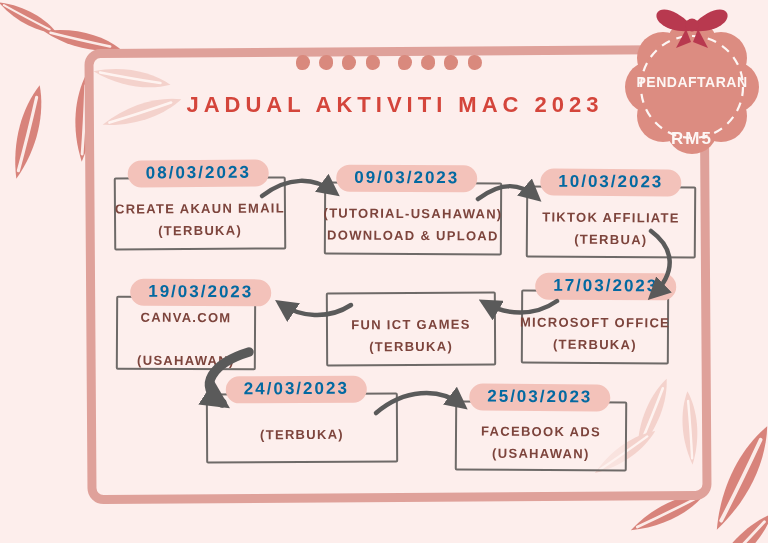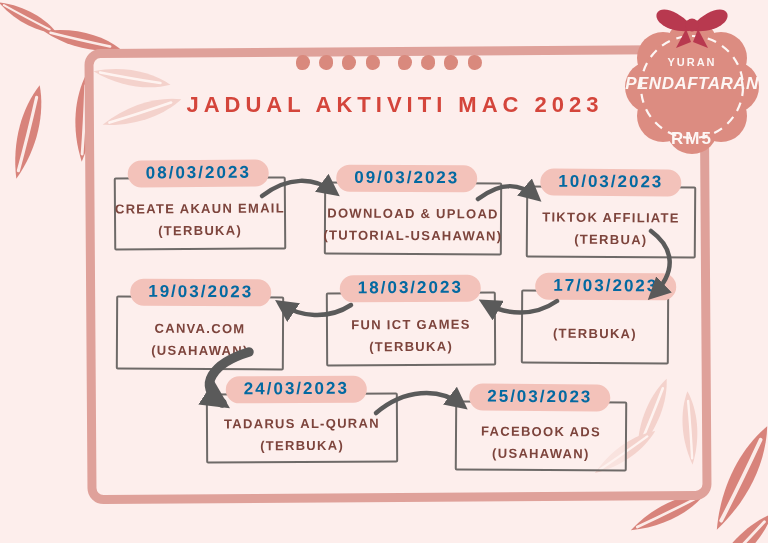--- a/index.html
+++ b/index.html
@@ -27,21 +27,21 @@
   
   .title {
     position:absolute; left:0; top:92px; width:790px; text-align:center;
     color:#d4453b; font-size:22px; font-weight:bold; letter-spacing:5px;
   }
 
   
   .badge { position:absolute; left:616px; top:0px; width:152px; height:162px; }
   .badge-text { position:absolute; left:0; top:0; width:152px; height:162px; text-align:center; color:#fdf6f4; }
   .badge-l1 { position:absolute; left:0; top:56px;  width:152px; font-size:11px; font-weight:bold; letter-spacing:2px; }
-  .badge-l2 { position:absolute; left:0; top:74px;  width:152px; font-size:17px; font-weight:bold; letter-spacing:0.5px;font-style:italic; }
+  .badge-l2 { position:absolute; left:0; top:74px;  width:152px; font-size:14px; font-weight:bold; letter-spacing:0.5px; }
   .badge-l3 { position:absolute; left:0; top:98px;  width:152px; font-size:17px; font-weight:bold; letter-spacing:2px;margin-top:31px; }
 
   
   .card {
     position:absolute;
     border: 2px solid #6e6a68; border-radius: 2px;
     background: rgba(253,240,238,0.55);
     display:flex; flex-direction:column; align-items:center; justify-content:center;
     padding-top: 12px; gap: 7px;
     color:#7d443c; font-size:13px; font-weight:bold; letter-spacing:1.3px;
@@ -52,21 +52,21 @@
     background:#f3c2ba; border-radius:18px;
     padding: 3px 18px 4px 18px;
     color:#0369a1; font-size:17px; font-weight:bold; letter-spacing:2px;
     white-space:nowrap;
   }
   .card .line { display:block; white-space:nowrap; }
 
   #card-1 { left:114px; top:177px; width:172px; height:73px; transform:rotate(-0.4deg); }
   #card-2 { left:324px; top:182px; width:178px; height:73px; transform:rotate(0.3deg); }
   #card-3 { left:526px; top:186px; width:170px; height:72px; transform:rotate(0.4deg); }
-  #card-4 { left:116px; top:296px; width:168px; height:74px; transform:rotate(0.3deg); }
+  #card-4 { left:116px; top:296px; width:140px; height:74px; transform:rotate(0.3deg);justify-content:space-between; }
   #card-5 { left:326px; top:292px; width:170px; height:74px; transform:rotate(-0.3deg); }
   #card-6 { left:521px; top:290px; width:148px; height:74px; transform:rotate(0.3deg); }
   #card-7 { left:206px; top:393px; width:192px; height:70px; transform:rotate(-0.3deg); }
   #card-8 { left:455px; top:401px; width:172px; height:70px; transform:rotate(0.4deg); }
   #card-2 .pill { left:10px; }
   #card-7 .pill { left:18px; }
 </style>
 </head>
 <body>
 
@@ -156,58 +156,56 @@
     <circle cx="76" cy="87" r="51" fill="none" stroke="#fdf6f4" stroke-width="2.2" stroke-dasharray="9 7"></circle>
     <g transform="translate(76,20)" fill="#b8394f">
       <path d="M-2,4 C-13,-8 -30,-15 -35,-7 C-39,2 -22,13 -3,11 Z"></path>
       <path d="M2,4 C13,-8 30,-15 35,-7 C39,2 22,13 3,11 Z"></path>
       <path d="M-6,9 L-16,28 L-1,22 Z"></path>
       <path d="M6,9 L16,28 L1,22 Z"></path>
       <circle cx="0" cy="5" r="6.5"></circle>
     </g>
   </svg>
   <div class="badge-text">
-    <div class="badge-l1">YURAN</div>
     <div class="badge-l2">PENDAFTARAN</div>
     <div class="badge-l3">RM5</div>
   </div>
 </div>
 
 <div class="card" id="card-1">
   <span class="pill">08/03/2023</span>
   <span class="line">CREATE AKAUN EMAIL</span>
   <span class="line">(TERBUKA)</span>
 </div>
 <div class="card" id="card-2">
   <span class="pill">09/03/2023</span>
+  <span class="line">(TUTORIAL-USAHAWAN)</span>
   <span class="line">DOWNLOAD &amp; UPLOAD</span>
-  <span class="line">(TUTORIAL-USAHAWAN)</span>
 </div>
 <div class="card" id="card-3">
   <span class="pill">10/03/2023</span>
   <span class="line">TIKTOK AFFILIATE</span>
   <span class="line">(TERBUA)</span>
 </div>
 <div class="card" id="card-4">
   <span class="pill">19/03/2023</span>
   <span class="line">CANVA.COM</span>
   <span class="line">(USAHAWAN)</span>
 </div>
 <div class="card" id="card-5">
-  <span class="pill">18/03/2023</span>
   <span class="line">FUN ICT GAMES</span>
   <span class="line">(TERBUKA)</span>
 </div>
 <div class="card" id="card-6">
   <span class="pill">17/03/2023</span>
+  <span class="line">MICROSOFT OFFICE</span>
   <span class="line">(TERBUKA)</span>
 </div>
 <div class="card" id="card-7">
   <span class="pill">24/03/2023</span>
-  <span class="line">TADARUS AL-QURAN</span>
   <span class="line">(TERBUKA)</span>
 </div>
 <div class="card" id="card-8">
   <span class="pill">25/03/2023</span>
   <span class="line">FACEBOOK ADS</span>
   <span class="line">(USAHAWAN)</span>
 </div>
 
 <svg class="layer" viewBox="0 0 768 543" aria-hidden="true">
   <defs>

